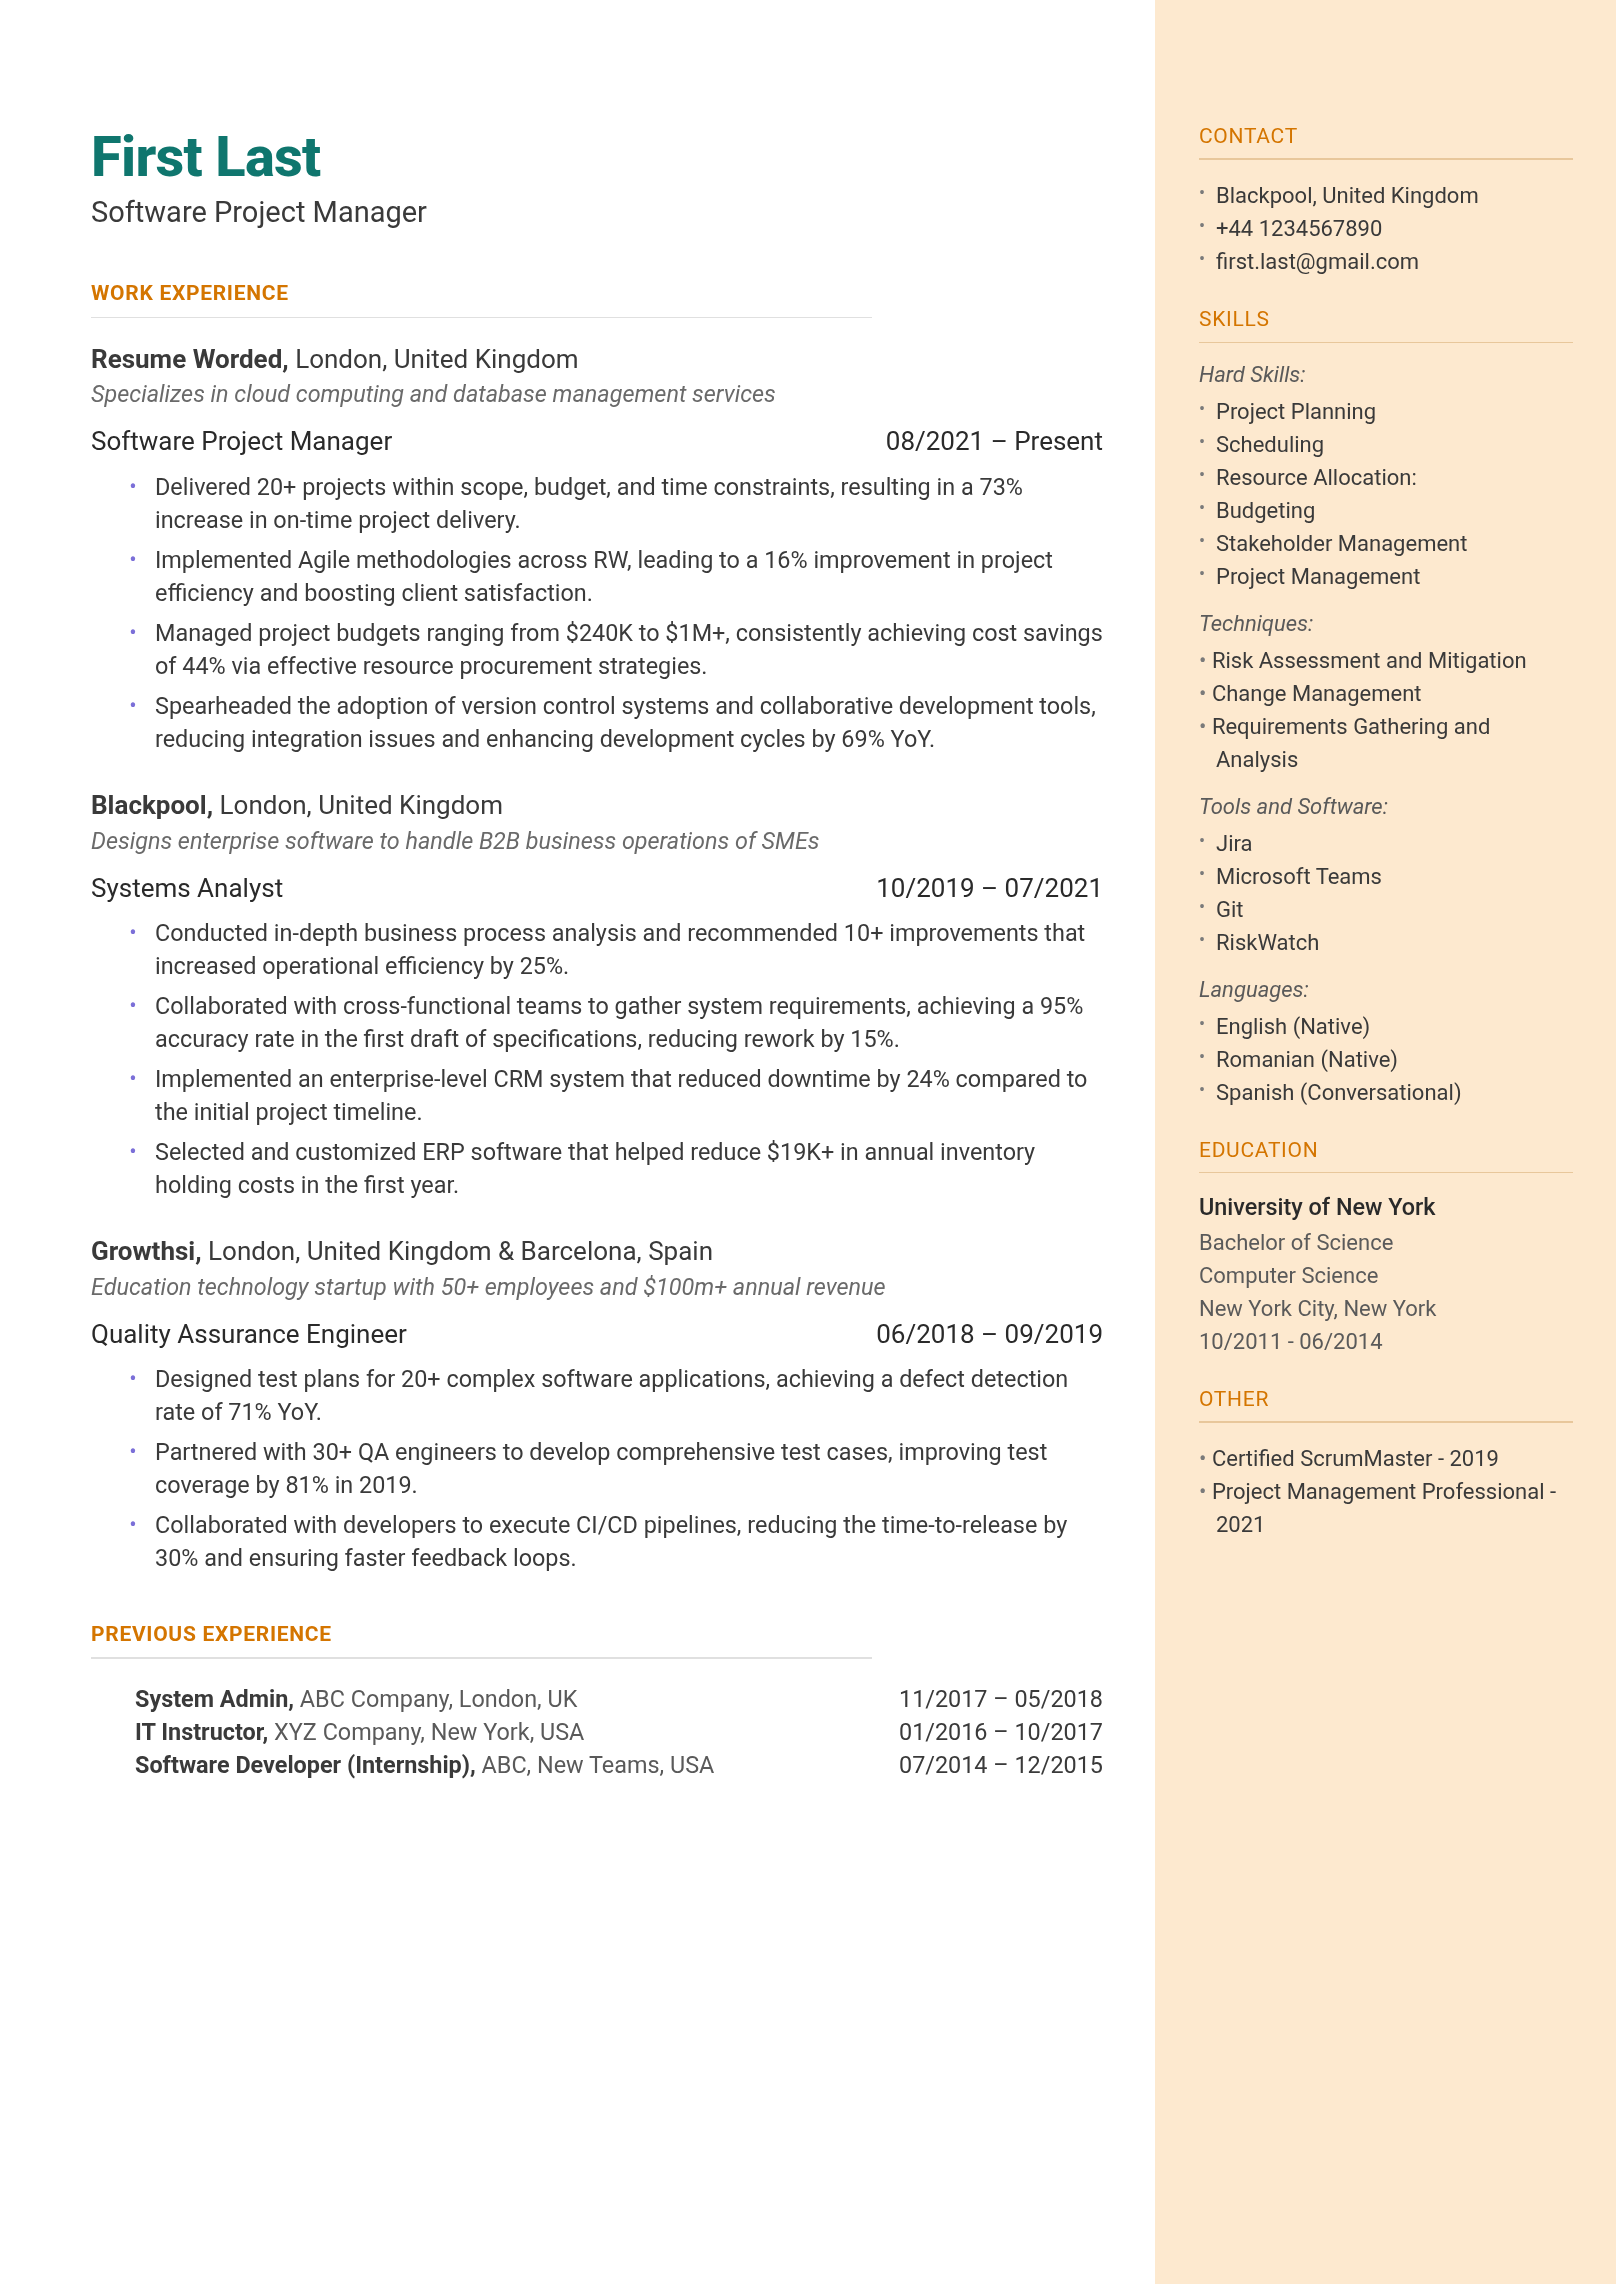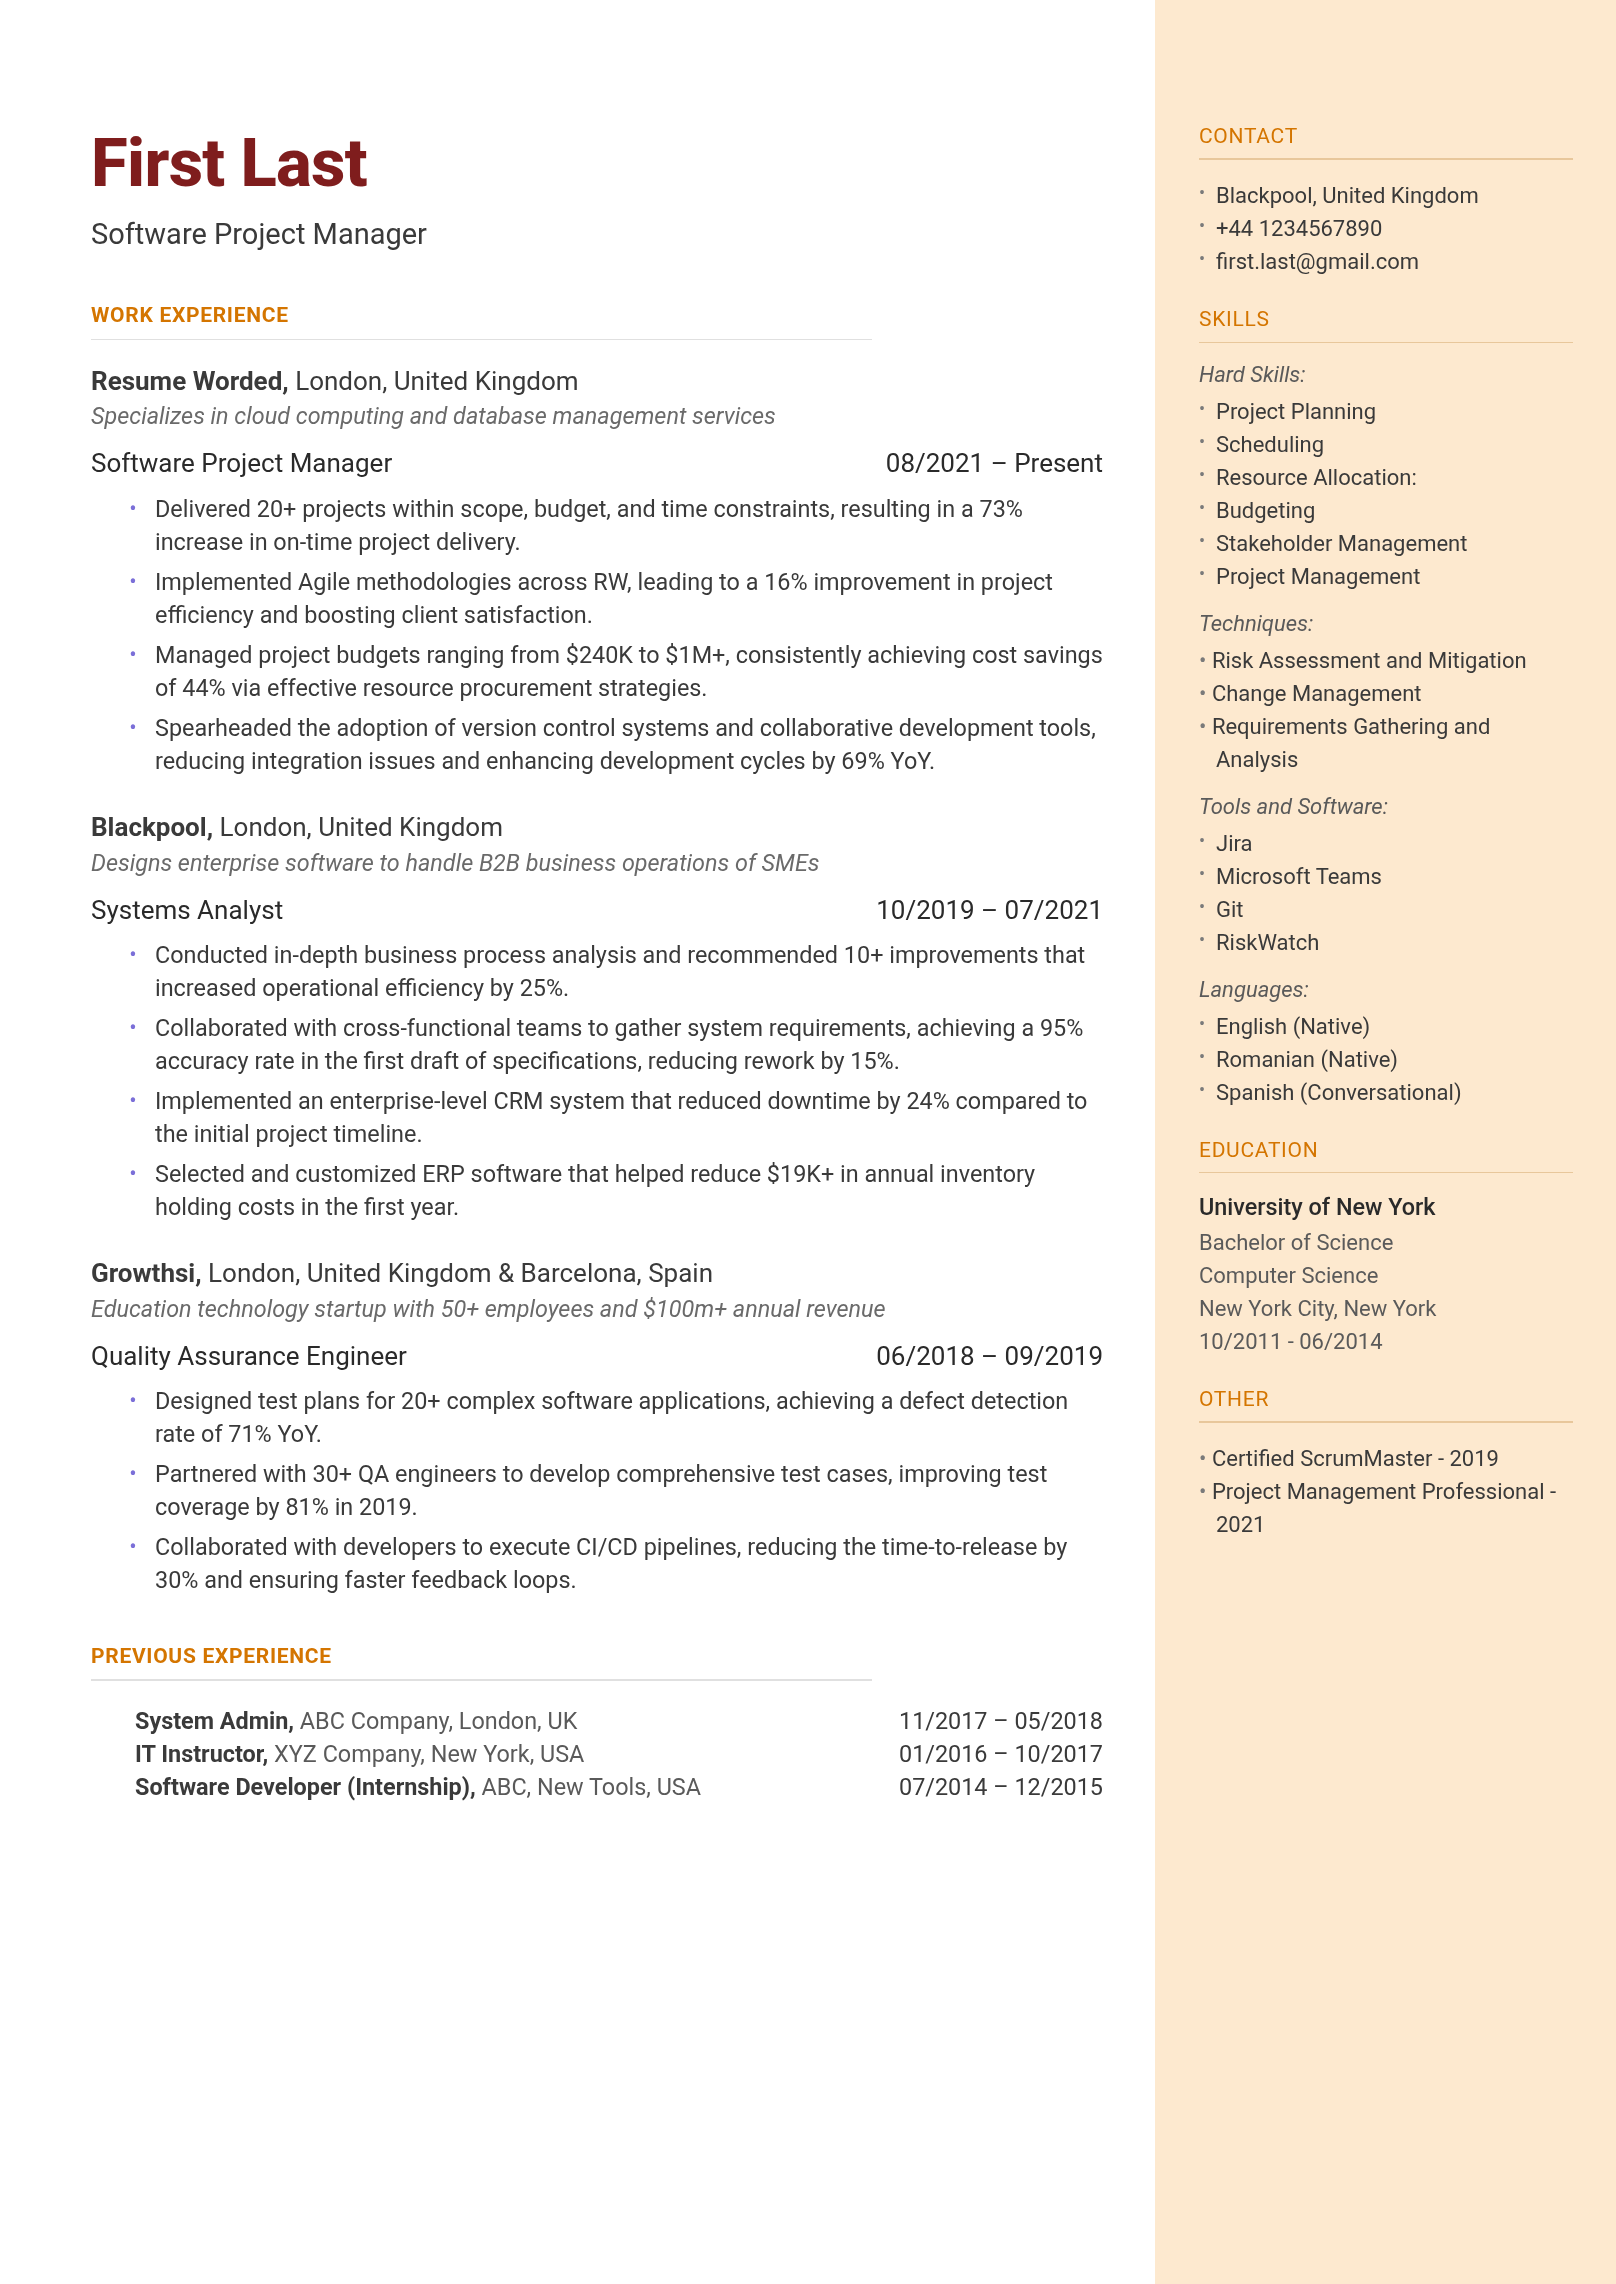--- a/index.html
+++ b/index.html
@@ -18,25 +18,25 @@
   .main {
     flex: 1;
     padding: 124px 52px 52px 91px;
   }
   .sidebar {
     width: 462px;
     background: #fde9cf;
     padding: 124px 44px 52px 44px;
   }
   .name {
-    font-size: 67px;
+    font-size: 56px;
     font-weight: 800;
-    color: #7f1d1d;
+    color: #0f766e;
     letter-spacing: -0.7px;
-    margin-bottom: 15px;
+    margin-bottom: 5px;
   }
   .title {
     font-size: 29px;
     font-weight: 400;
     color: #3a3a3a;
     margin-bottom: 52px;
   }
   .section-heading {
     font-size: 21px;
     font-weight: 700;
@@ -238,21 +238,21 @@
     <div id="prev-container">
         <div class="prev-row">
           <span><span class="prev-title">System Admin, </span><span class="prev-loc">ABC Company, London, UK</span></span>
           <span class="prev-dates">11/2017 – 05/2018</span>
         </div>
         <div class="prev-row">
           <span><span class="prev-title">IT Instructor, </span><span class="prev-loc">XYZ Company, New York, USA</span></span>
           <span class="prev-dates">01/2016 – 10/2017</span>
         </div>
         <div class="prev-row">
-          <span><span class="prev-title">Software Developer (Internship), </span><span class="prev-loc">ABC, New Tools, USA</span></span>
+          <span><span class="prev-title">Software Developer (Internship), </span><span class="prev-loc">ABC, New Teams, USA</span></span>
           <span class="prev-dates">07/2014 – 12/2015</span>
         </div>
       </div>
   </div>
 
   <div class="sidebar">
 
     <div class="side-heading">CONTACT</div>
     <hr class="side-rule">
     <ul class="side-list" id="contact-list">

